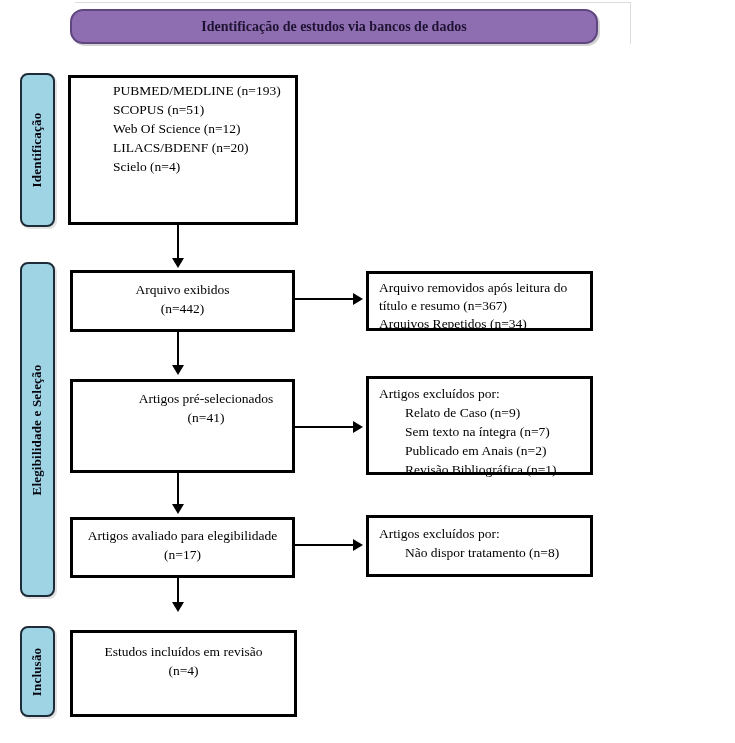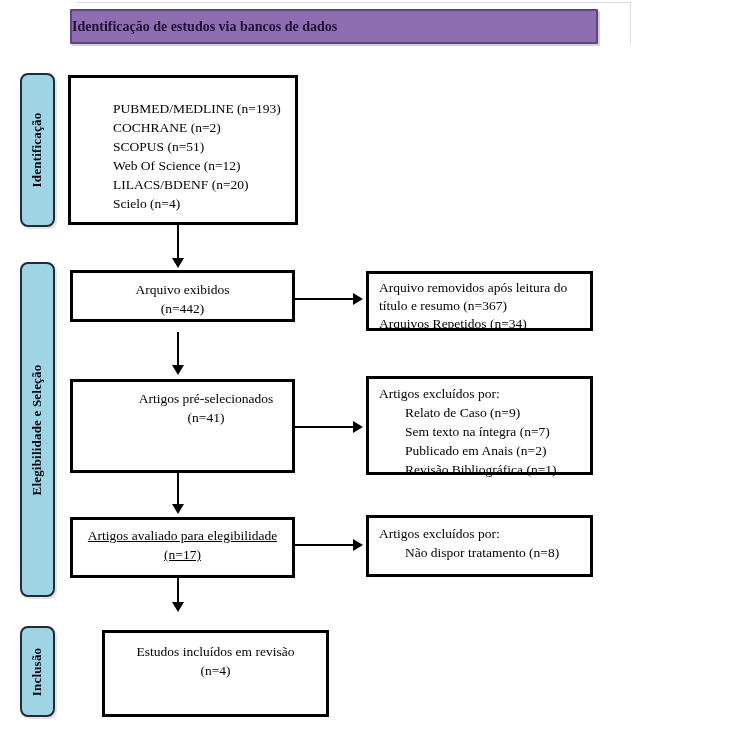--- a/index.html
+++ b/index.html
@@ -8,21 +8,21 @@
     font-family:"Liberation Serif", serif; color:#000; overflow:hidden;
   }
   * { box-sizing:border-box; }
 
   .guide-h { position:absolute; left:75px; top:2px; width:556px; height:1px; background:#dcdcdc; }
   .guide-v { position:absolute; left:630px; top:2px; width:1px; height:42px; background:#dcdcdc; }
 
   .header-banner {
     position:absolute; left:70px; top:9px; width:528px; height:35px;
     background:var(--purple_fill,#8e6db0); border:2px solid var(--purple_border,#5f4680);
-    border-radius:1px; display:flex; align-items:center; 
+    border-radius:13px; display:flex; align-items:center; justify-content:center;
     box-shadow:2px 2px 0 #d2d2d2;
   }
   .header-banner span { font-weight:bold; font-size:14px; color:var(--header_text,#1f1333); }
 
   .side-label {
     position:absolute; left:20px; width:35px;
     background:var(--blue_fill,#9fd4e5); border:2px solid var(--blue_border,#1d2c38);
     border-radius:8px; display:flex; align-items:center; justify-content:center;
     box-shadow:2px 2px 0 #e3e3e3;
   }
@@ -33,28 +33,28 @@
   #label-identification { top:73px; height:154px; }
   #label-eligibility    { top:262px; height:335px; }
   #label-inclusion      { top:626px; height:91px; }
 
   .fbox {
     position:absolute; background:#fff; border:3px solid var(--box_border,#000);
     font-size:13.5px; line-height:19px; color:#000;
   }
   .fbox.centered { text-align:center; }
 
-  #box-databases            { left:68px;  top:75px;  width:230px; height:150px; padding:21px 2px 0 42px; }
-  #box-screened             { left:70px;  top:270px; width:225px; height:52px;  padding-top:7px; }
+  #box-databases            { left:68px;  top:75px;  width:230px; height:150px; padding:3px 2px 0 42px; }
+  #box-screened             { left:70px;  top:270px; width:225px; height:62px;  padding-top:7px; }
   #box-removed              { left:366px; top:271px; width:227px; height:60px;  padding:5px 6px 0 10px; line-height:18px; }
   #box-preselected          { left:70px;  top:379px; width:225px; height:94px;  padding-top:7px;padding-left:47px; }
   #box-excluded-preselect   { left:366px; top:376px; width:227px; height:99px;  padding:5px 2px 0 10px; }
-  #box-eligibility          { left:70px;  top:517px; width:225px; height:61px;  padding-top:6px;text-decoration:underline; }
+  #box-eligibility          { left:70px;  top:517px; width:225px; height:61px;  padding-top:6px; }
   #box-excluded-eligibility { left:366px; top:515px; width:227px; height:62px;  padding:6px 2px 0 10px; }
-  #box-included             { left:70px;  top:630px; width:227px; height:87px;  padding-top:9px;margin-left:32px; }
+  #box-included             { left:70px;  top:630px; width:227px; height:87px;  padding-top:9px; }
 
   .indent { padding-left:26px; }
 
   .vline { position:absolute; width:2px; background:#000; }
   .vhead { position:absolute; width:0; height:0;
            border-left:6px solid transparent; border-right:6px solid transparent;
            border-top:10px solid #000; }
   .hline { position:absolute; height:2px; background:#000; }
   .hhead { position:absolute; width:0; height:0;
            border-top:6px solid transparent; border-bottom:6px solid transparent;
@@ -77,21 +77,20 @@
   </div>
   <div class="side-label" id="label-eligibility">
     <span>Elegibilidade e Seleção</span>
   </div>
   <div class="side-label" id="label-inclusion">
     <span>Inclusão</span>
   </div>
 
   <div class="fbox" id="box-databases">
     <div>PUBMED/MEDLINE (n=193)</div>
-    <div>COCHRANE (n=2)</div>
     <div>SCOPUS (n=51)</div>
     <div>Web Of Science (n=12)</div>
     <div>LILACS/BDENF (n=20)</div>
     <div>Scielo (n=4)</div>
   </div>
 
   <div class="fbox centered" id="box-screened">
     <div>Arquivo exibidos</div>
     <div>(n=442)</div>
   </div>

